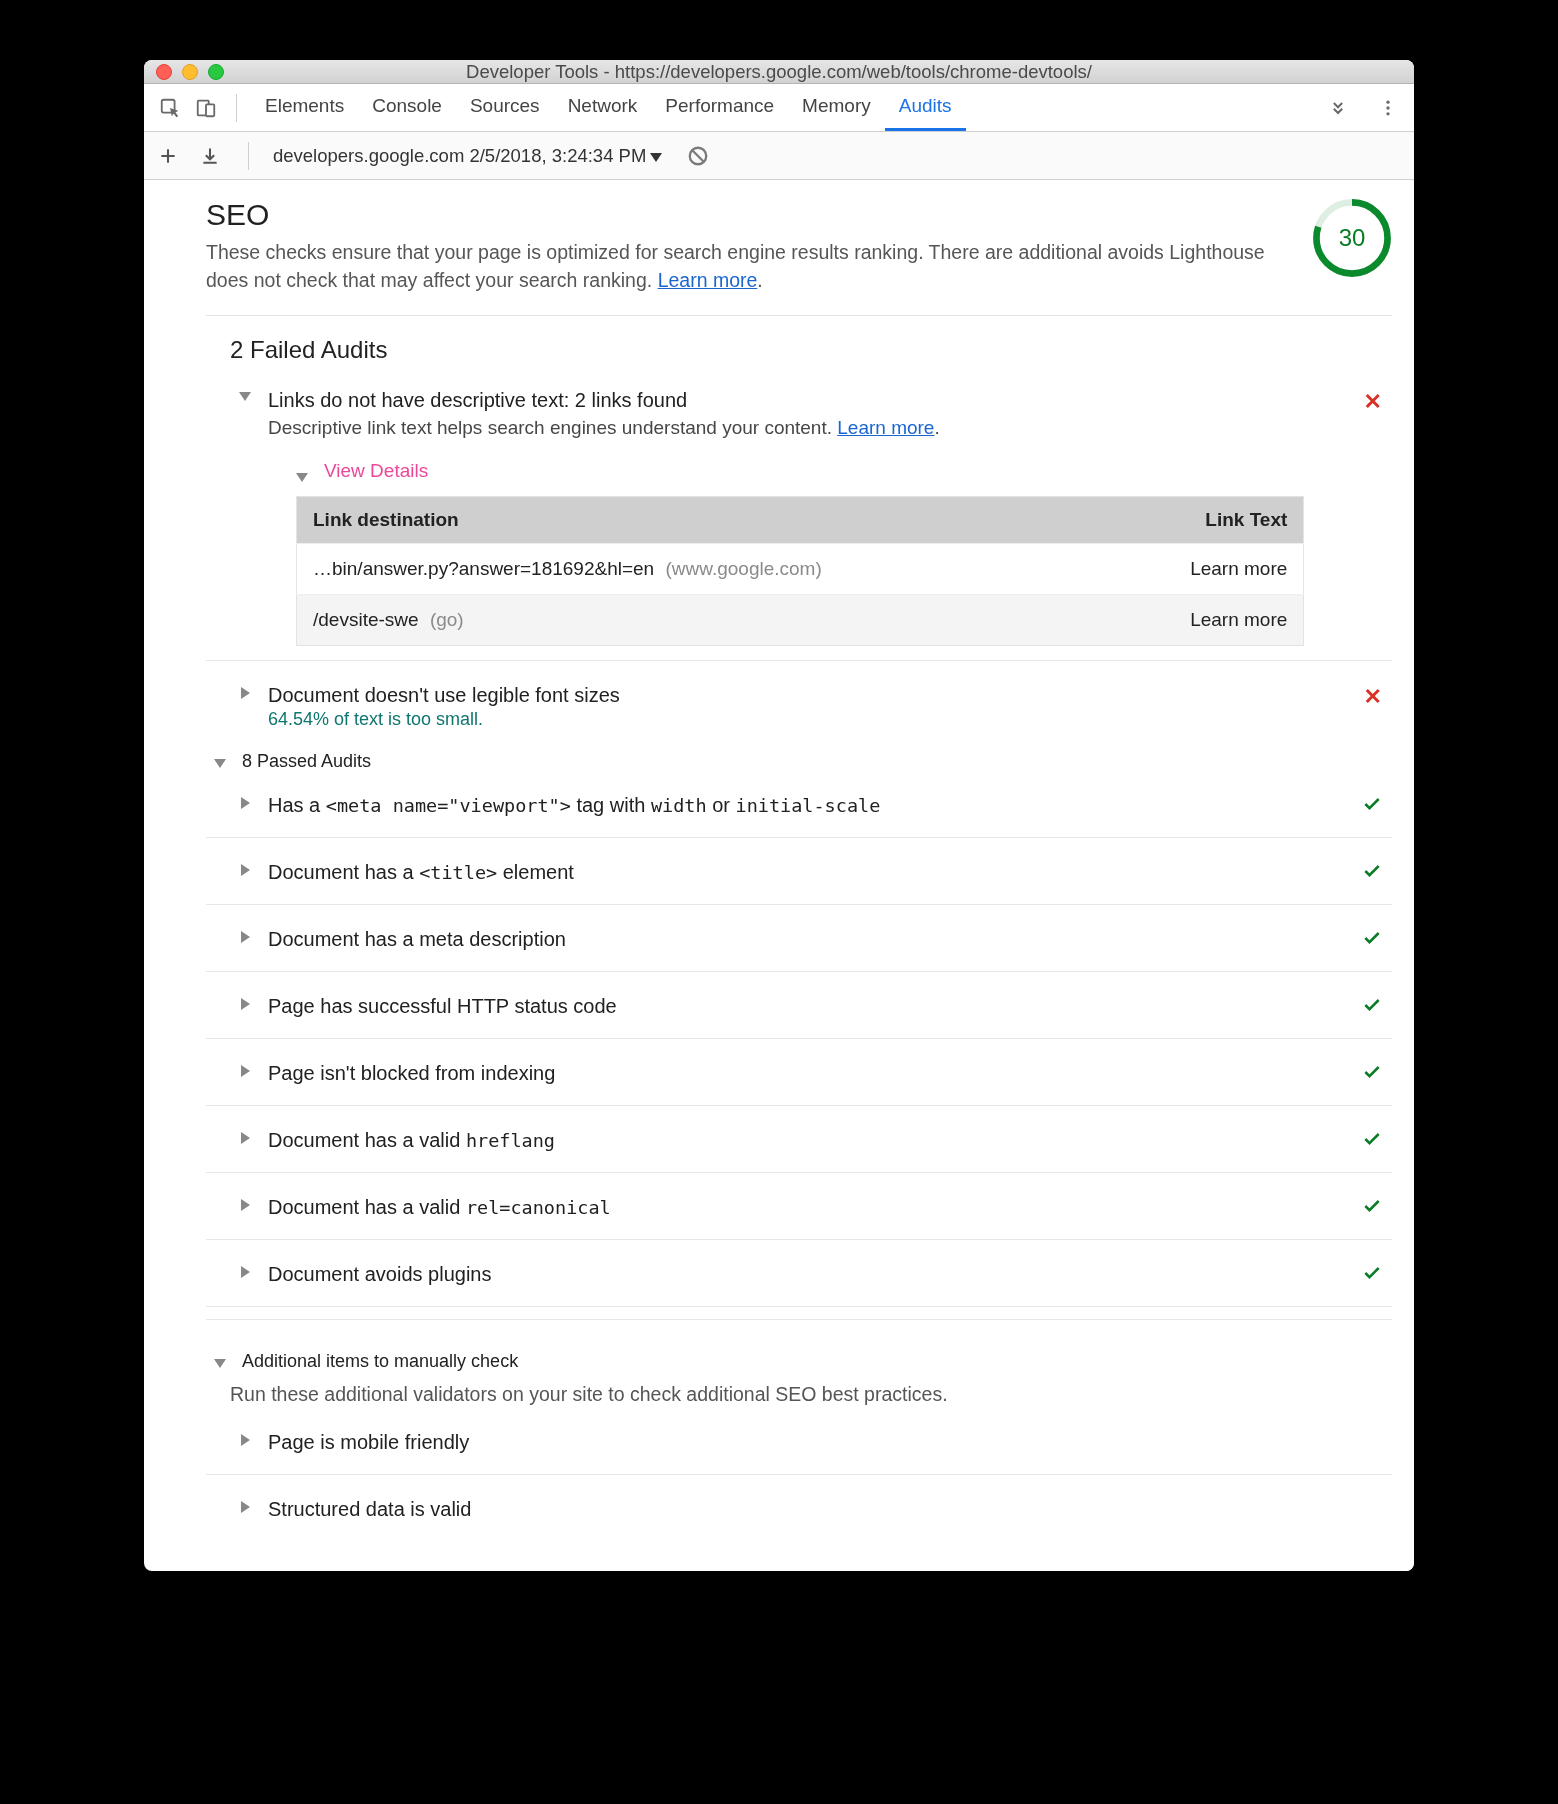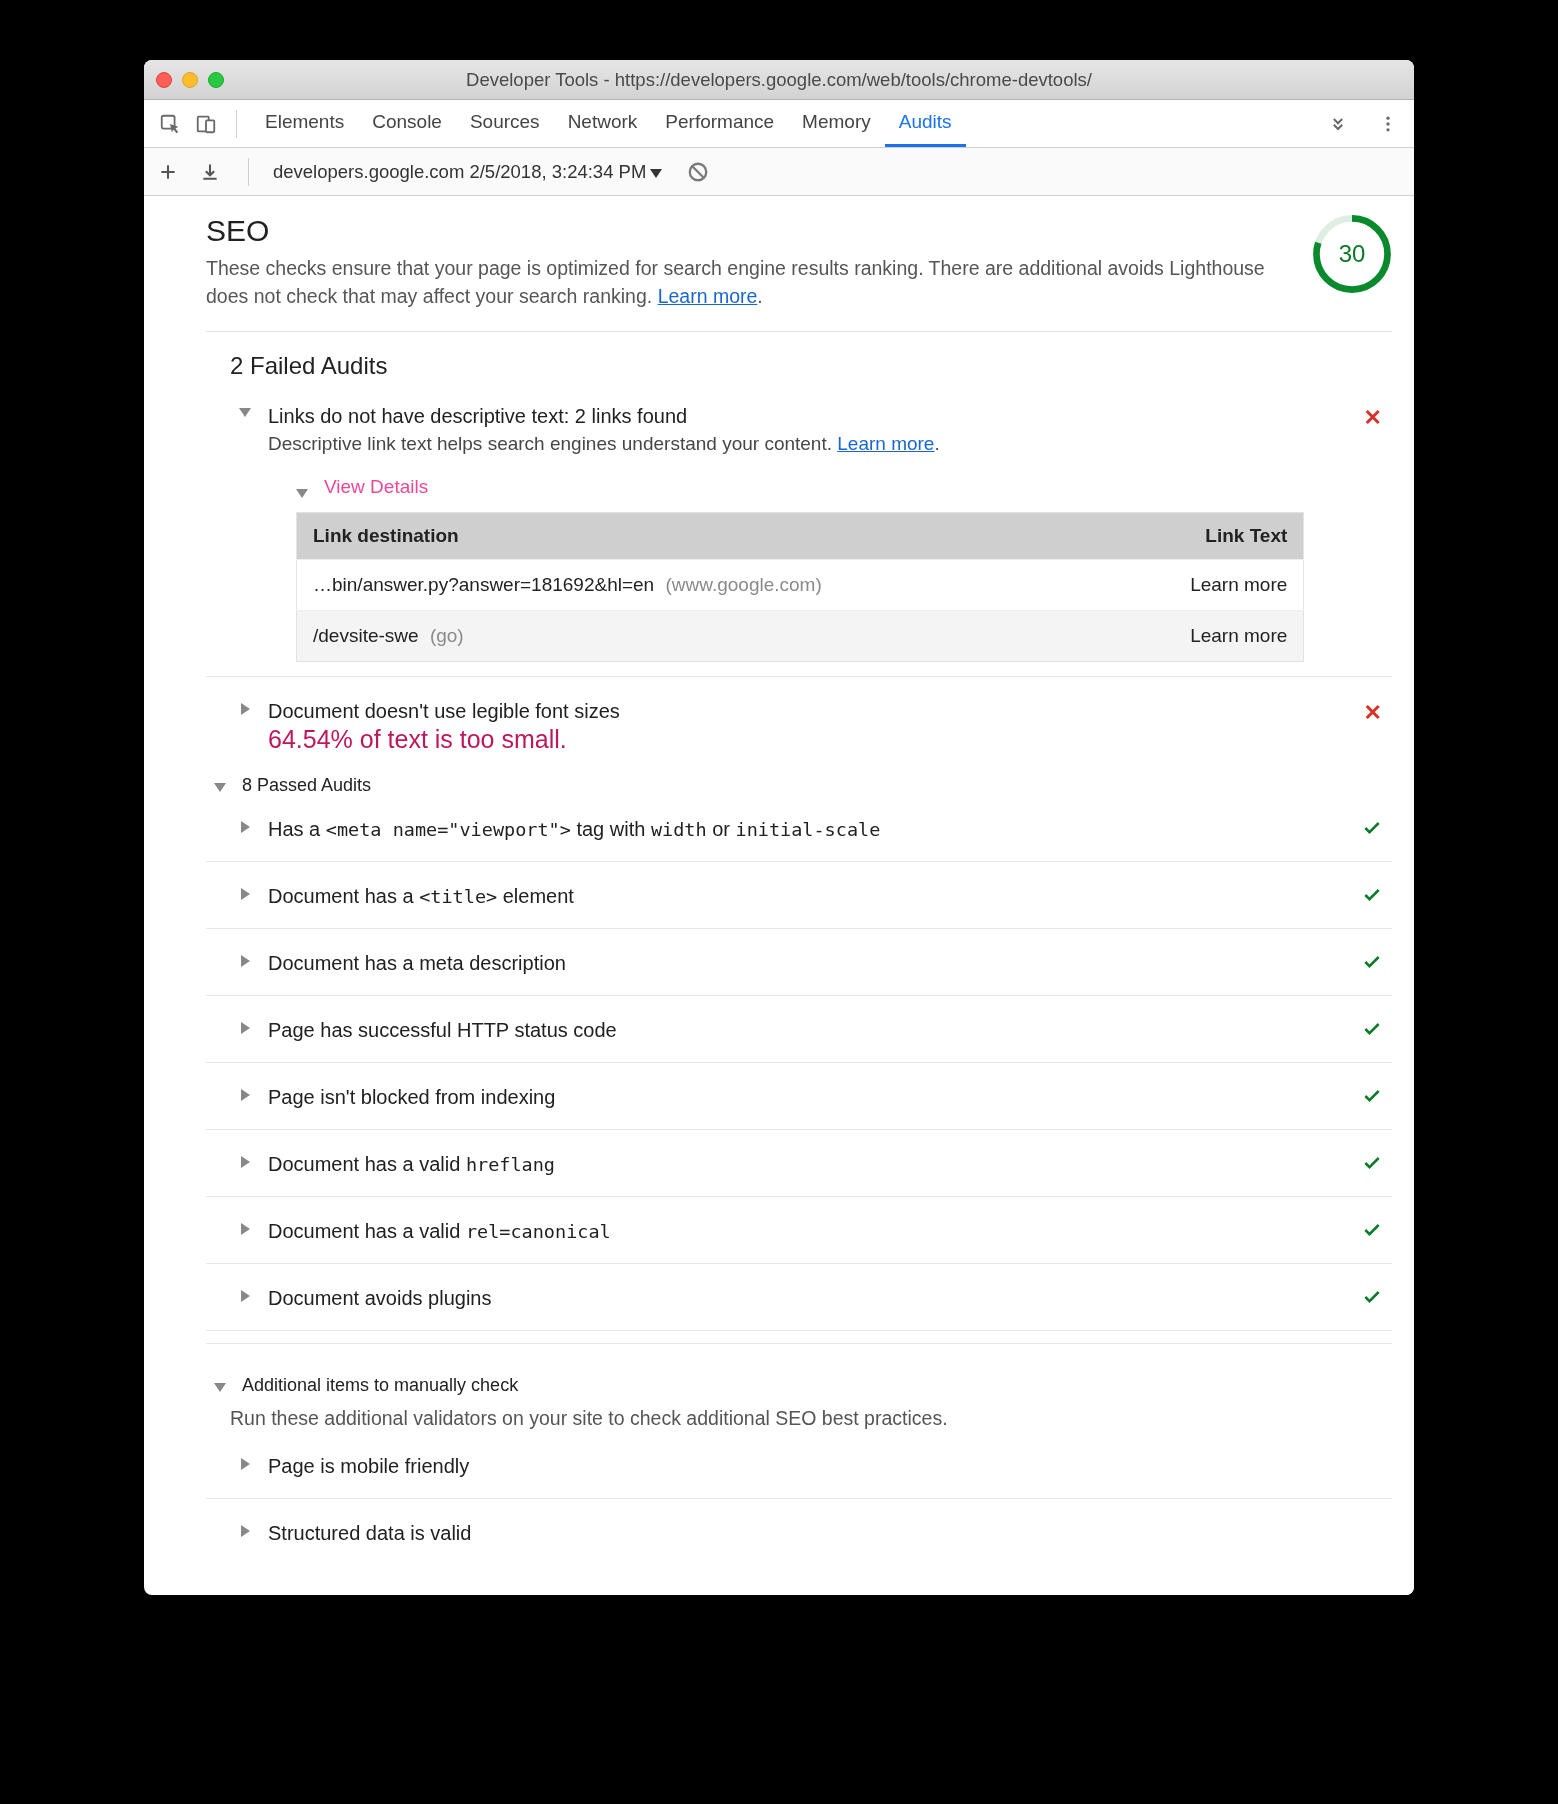--- a/index.html
+++ b/index.html
@@ -14,21 +14,21 @@
     padding: 60px 0 120px;
   }
   .window {
     width: 1270px;
     background: #fff;
     border-radius: 8px;
     box-shadow: 0 30px 80px rgba(0,0,0,.6);
     overflow: hidden;
   }
   .titlebar {
-    height: 40px;
+    height: 24px;
     background: linear-gradient(#e7e6e7, #d3d2d3);
     border-bottom: 1px solid #b5b4b5;
     display: flex;
     align-items: center;
     padding: 0 12px;
     position: relative;
   }
   .traffic { display:flex; gap:10px; }
   .dot { width:16px; height:16px; border-radius:50%; }
   .dot.red { background:#ff5f57; border:1px solid #e14138; }
@@ -105,21 +105,21 @@
     background:#cfcfcf; color:#222; font-weight:600; text-align:left;
     padding:12px 16px;
   }
   table.details th.right { text-align:right; }
   table.details td { padding:14px 16px; border-top:1px solid #eee; }
   table.details td.right { text-align:right; color:#222; }
   table.details tr.alt td { background:#f4f4f4; }
   .dest .path { color:#222; }
   .dest .host { color:#8a8a8a; margin-left:6px; }
   .rule { border:0; border-top:1px solid #e7e7e7; margin:10px 0 12px; }
-  .red-note { color:#be185d; font-size:25px; }
+  .red-note { color:#0f766e; font-size:18px; }
   code, .code { font-family: ui-monospace, Menlo, Consolas, monospace; font-size:18.5px; }
   .section-sub { font-size:19.5px; color:#555; margin:2px 0 14px 24px;}
   .manual-header-wrap { border-top:1px solid #e7e7e7; padding-top:18px; margin-top:12px;}
   .sec-head-row { display:flex; align-items:center; gap:8px; margin:12px 0 10px 8px; font-size:18px; color:#222;}
   .sec-head-row .tri { margin-top:2px; }
 </style>
 </head>
 <body>
 
 <div class="window">

